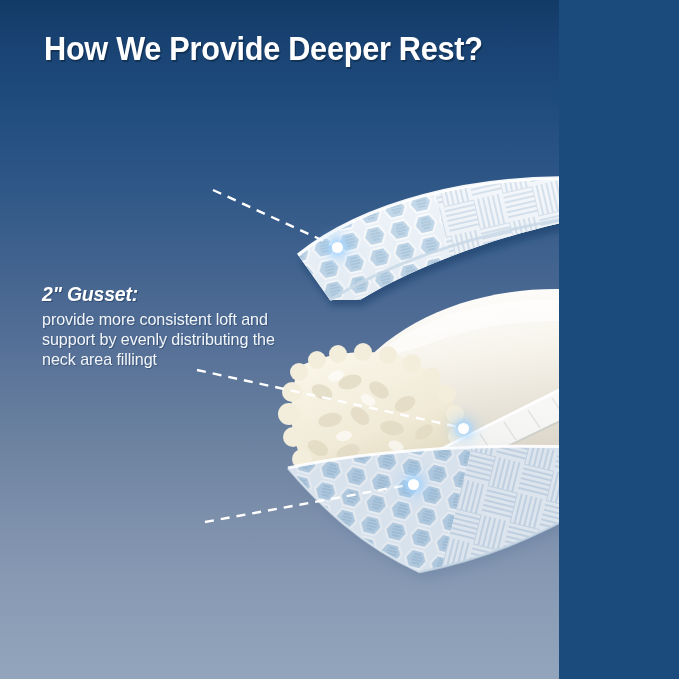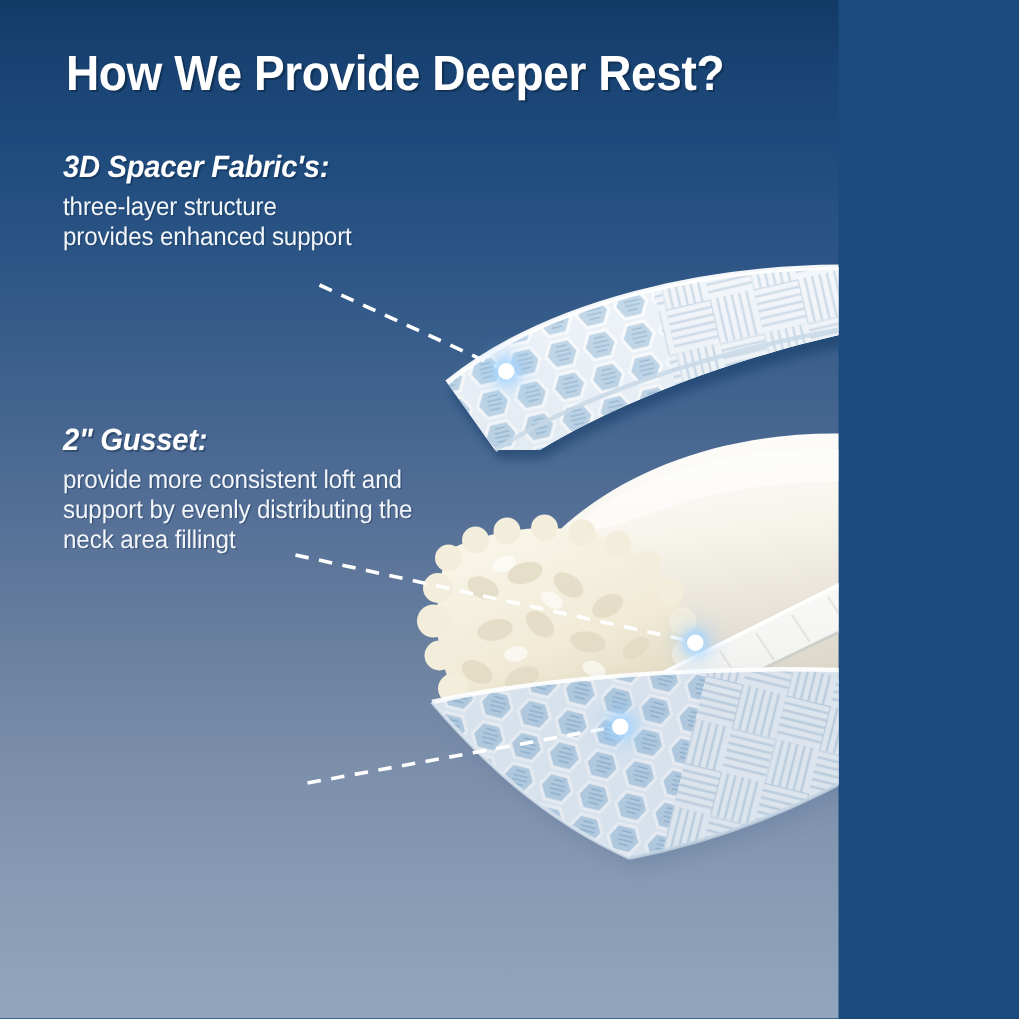--- a/index.html
+++ b/index.html
@@ -311,25 +311,20 @@
     <line x1="205" y1="522" x2="413" y2="484" stroke="#ffffff" stroke-width="2.4" stroke-dasharray="9 7" stroke-linecap="butt"></line>
   </svg>
 
   <div class="dot" style="left:332px; top:242px;"></div>
   <div class="dot" style="left:458px; top:423px;"></div>
   <div class="dot" style="left:408px; top:479px;"></div>
 
   <div class="txtlayer">
     <div class="title">How We Provide Deeper Rest?</div>
 
-    <div class="block" id="block-1">
-      <div class="blk-head">3D Spacer Fabric's:</div>
-      <div class="blk-body">three-layer structure
-provides enhanced support</div>
-    </div>
 
     <div class="block" id="block-2">
       <div class="blk-head">2" Gusset:</div>
       <div class="blk-body">provide more consistent loft and
 support by evenly distributing the
 neck area fillingt</div>
     </div>
 
   </div>
 

